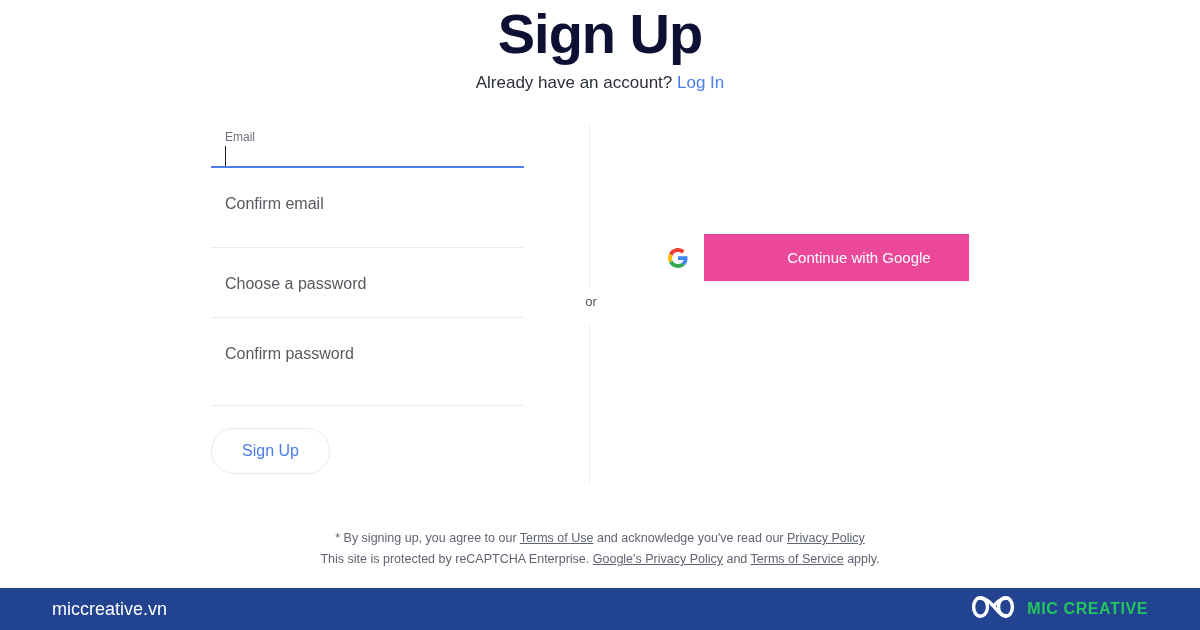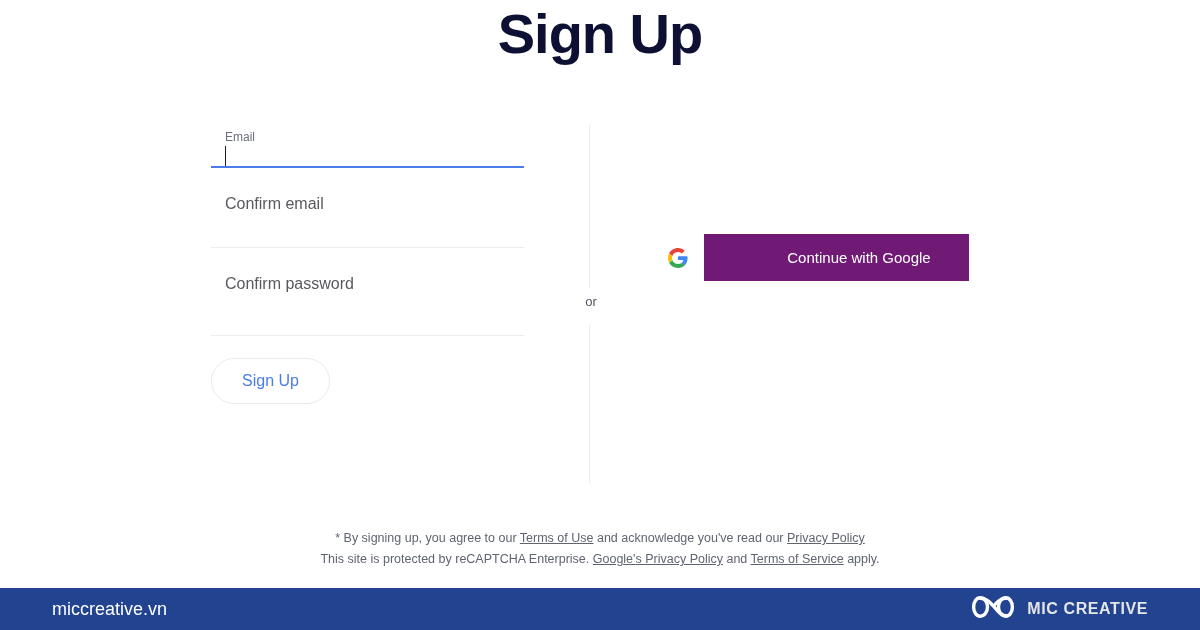--- a/index.html
+++ b/index.html
@@ -197,21 +197,21 @@
   .social-label {
     flex: 1;
     display: flex;
     align-items: center;
     justify-content: center;
     color: #ffffff;
     font-size: 15px;
     line-height: 20px;
   }
 
-  .btn-google { background: #701a75; gap: 45px; }
+  .btn-google { background: #ec4899; gap: 45px; }
   .btn-facebook { background: #3d5a98; }
 
   
   .legal {
     position: absolute;
     top: 528px;
     left: 0;
     width: 1200px;
     text-align: center;
     color: #5f6470;
@@ -244,49 +244,57 @@
     line-height: 24px;
   }
 
   .brand-logo-group {
     display: flex;
     align-items: center;
     gap: 12px;
   }
 
   .brand-name {
-    color: #e5e5e5;
+    color: #22c55e;
     font-size: 16px;
     font-weight: 700;
     letter-spacing: 0.6px;
     line-height: 20px;
   }
 </style>
 </head>
 <body>
 
 <div class="page-header">
   <div class="page-title">Sign Up</div>
+  <div class="subtitle-row">
+    <span class="subtitle-text">Already have an account?</span>
+    <a class="login-link" href="#">Log In</a>
+  </div>
 </div>
 
 <div class="main-area">
 
   <form class="signup-form">
 
     <div class="field field-email focused">
       <span class="field-label">Email</span>
       <span class="caret"></span>
       <span class="field-underline"></span>
     </div>
 
     <div class="field field-confirm-email">
       <span class="field-placeholder">Confirm email</span>
       <span class="field-underline"></span>
     </div>
 
+    <div class="field field-password">
+      <span class="field-placeholder">Choose a password</span>
+      <span class="field-underline"></span>
+    </div>
 
     <div class="field field-confirm-password">
       <span class="field-placeholder">Confirm password</span>
       <span class="field-underline"></span>
     </div>
 
     <div class="submit-wrap">
       <button type="submit" class="signup-button">Sign Up</button>
     </div>
 

